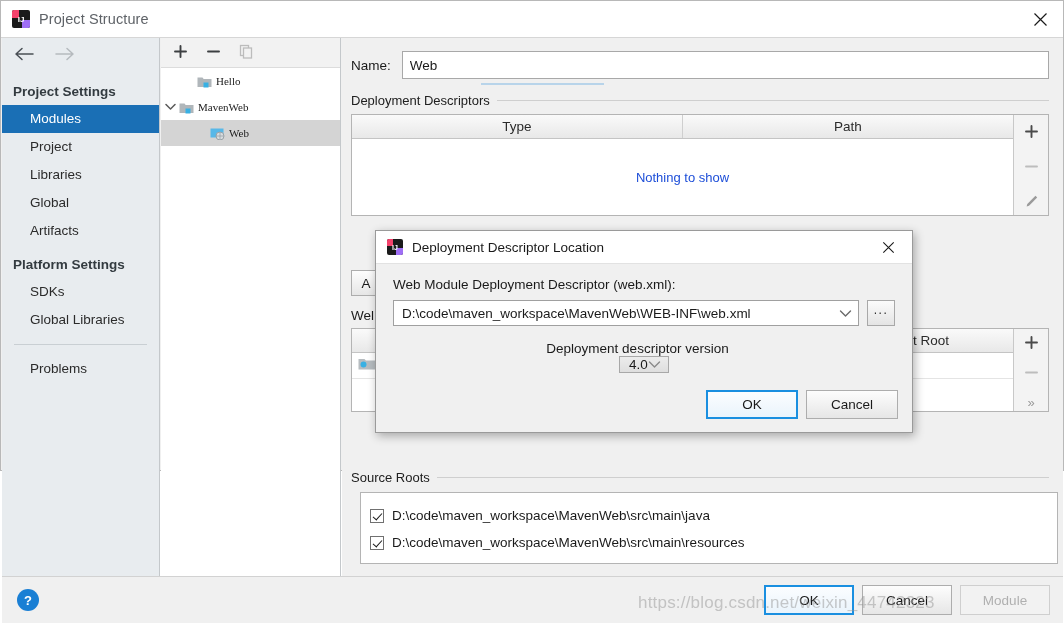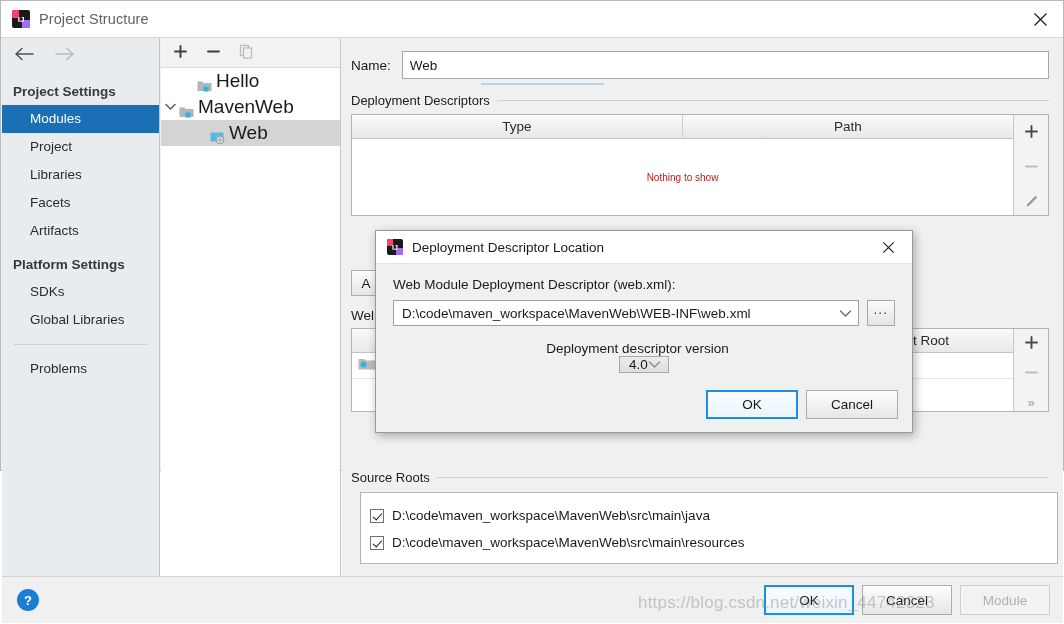--- a/index.html
+++ b/index.html
@@ -90,22 +90,23 @@
   #tree-toolbar {
     height: 30px;
     background: #f2f2f2;
     border-bottom: 1px solid #dcdcdc;
     display: flex; align-items: center;
     padding-left: 12px; gap: 18px;
   }
   .tree-row {
     height: 26px;
     display: flex; align-items: center;
-    font-size: 19px;
+    font-size: 11px;
     white-space: nowrap;
+    font-family: Liberation Serif, serif;
   }
   .tree-row.selected { background: #d4d4d4; }
   .tw-chevron { width: 18px; display: flex; justify-content: center; flex: none; }
   .tw-spacer { width: 18px; flex: none; }
   .tw-indent { width: 18px; flex: none; }
   .folder-ico {
     width: 15px; height: 13px;
     position: relative; flex: none; margin-right: 4px;
   }
 
@@ -160,21 +161,21 @@
   }
   .tbl-th {
     flex: 1;
     display: flex; align-items: center; justify-content: center;
     font-size: 13.5px; color: #2b2b2b;
   }
   .tbl-th + .tbl-th { border-left: 1px solid #cfcfcf; }
   .tbl-empty {
     height: 76px;
     display: flex; align-items: center; justify-content: center;
-    font-size: 10px; color: #b91c1c;
+    font-size: 13px; color: #1d4ed8;
     background: #ffffff;
   }
   .tbl-side {
     width: 35px;
     background: #f3f3f3;
     border-left: 1px solid #c8c8c8;
     display: flex; flex-direction: column; align-items: center;
     padding-top: 5px; gap: 13px;
   }
   .side-btn {
@@ -392,21 +393,21 @@
         <svg width="21" height="14" viewBox="0 0 21 14">
             <path d="M2 7 H18.5 M13 1.5 L19 7 L13 12.5" stroke="#b5babe" stroke-width="1.5" fill="none" stroke-linecap="round" stroke-linejoin="round"></path>
           </svg>
       </span>
     </div>
 
     <div class="sb-group">Project Settings</div>
     <div class="sb-item selected">Modules</div>
     <div class="sb-item">Project</div>
     <div class="sb-item">Libraries</div>
-    <div class="sb-item">Facets</div>
+    <div class="sb-item">Global</div>
     <div class="sb-item">Artifacts</div>
 
     <div class="sb-group">Platform Settings</div>
     <div class="sb-item">SDKs</div>
     <div class="sb-item">Global Libraries</div>
 
     <div class="sb-sep"></div>
     <div class="sb-item">Problems</div>
   </div>
 

